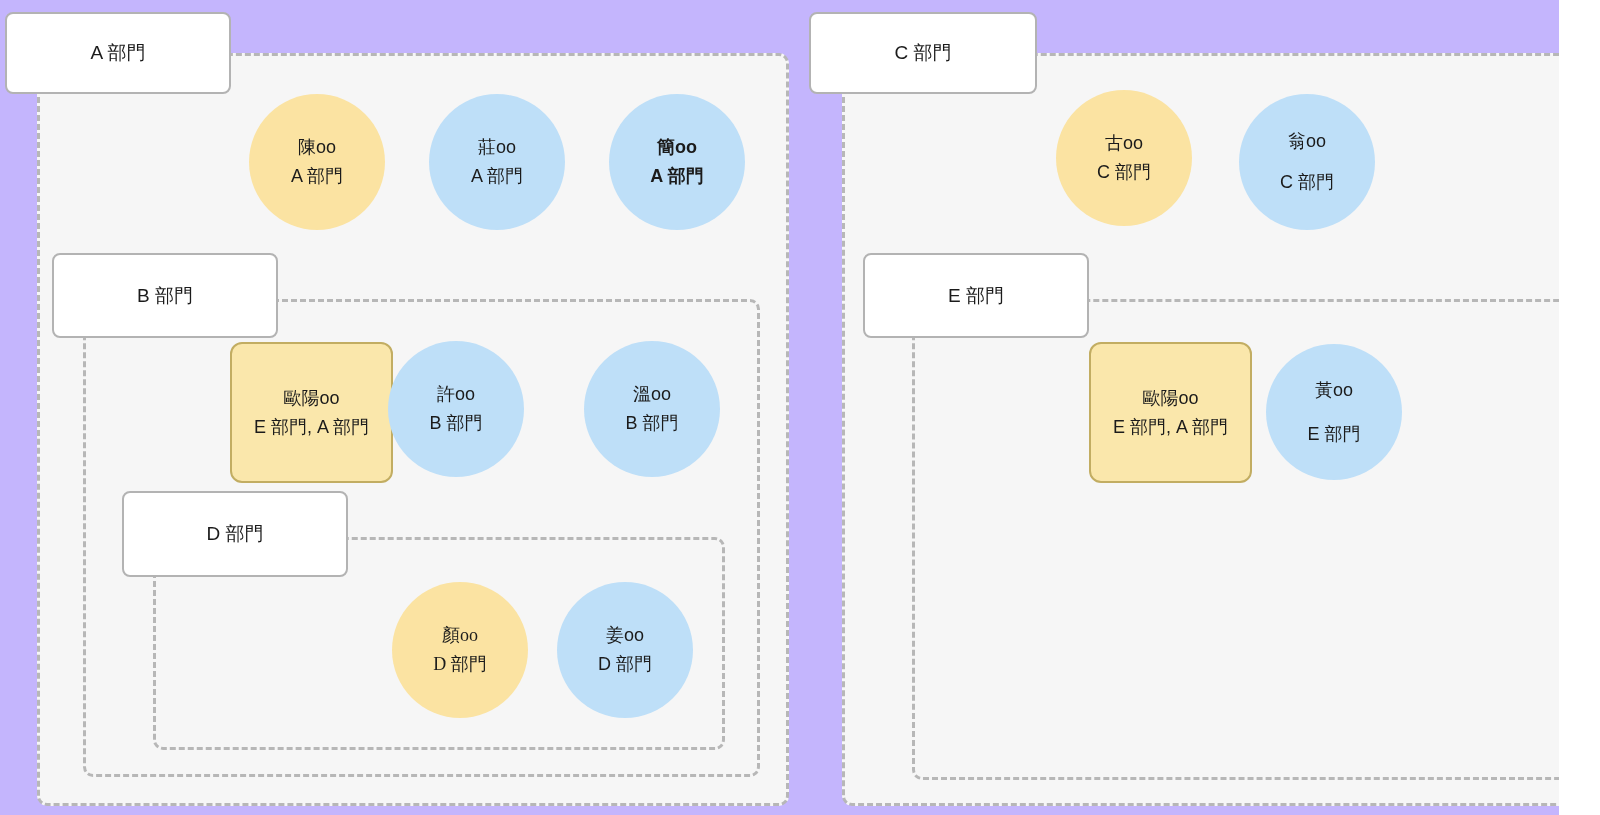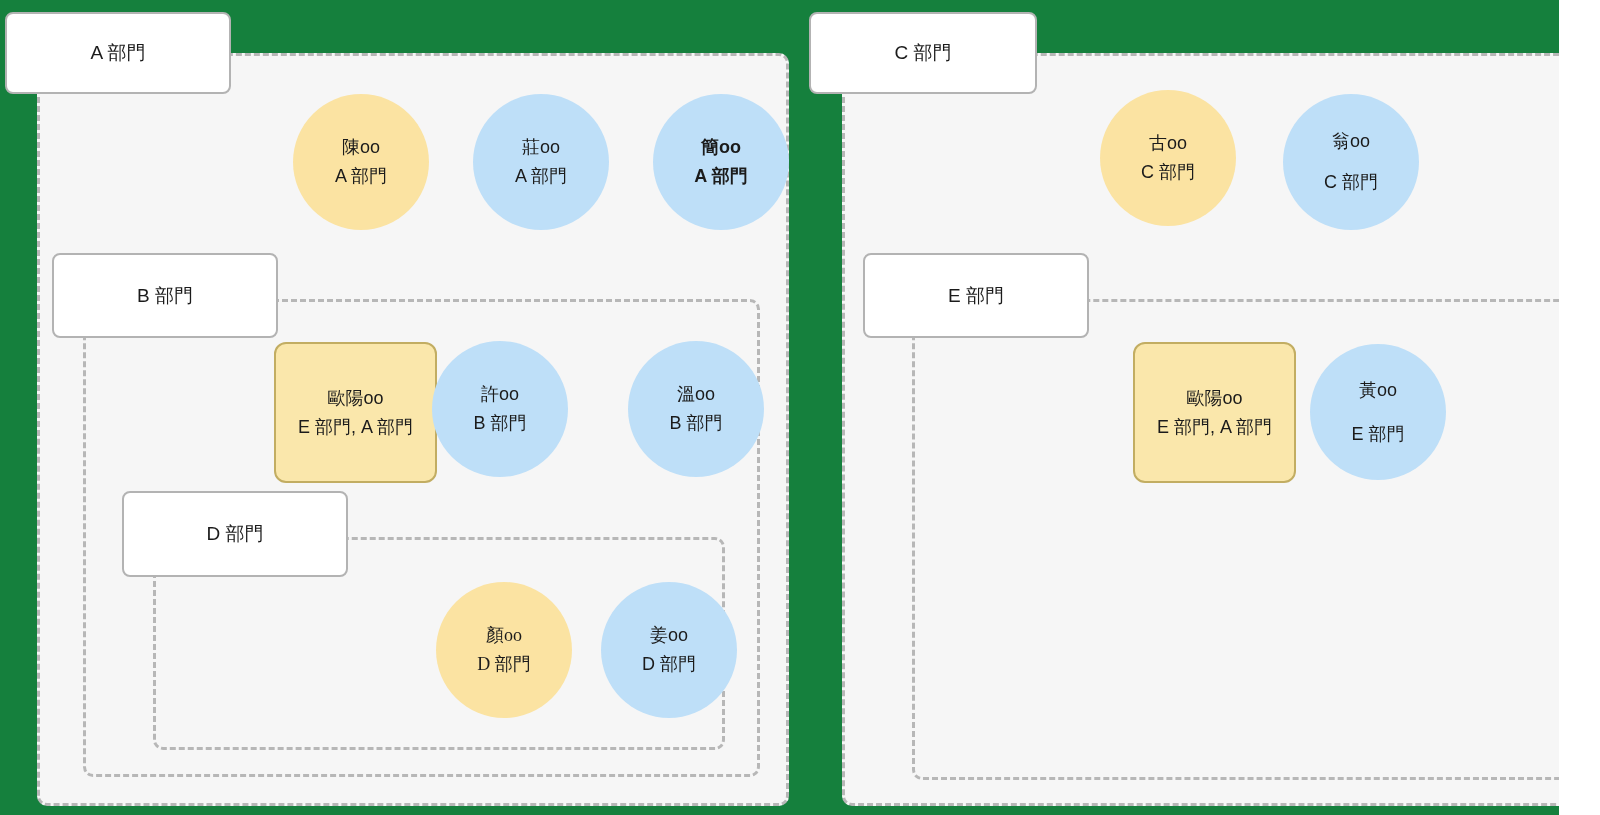--- a/index.html
+++ b/index.html
@@ -1,21 +1,21 @@
 <!DOCTYPE html>
 <html style="--container_fill: #f6f6f6; --container_border: #b7b7b7; --label_bg: #ffffff; --label_border: #b3b3b3; --member_yellow: #fbe3a2; --member_blue: #bedff8; --multi_fill: #fae7ab; --multi_border: #c2ad62; --text: #1b1b1b;"><head>
 <meta charset="utf-8">
 <style>
   html, body { margin: 0; padding: 0; background: #ffffff; }
   .stage {
     position: relative;
     width: 1559px;
     height: 815px;
     overflow: hidden;
-    background: #15803d;
+    background: #c4b5fd;
     font-family: "Liberation Sans", "DejaVu Sans", sans-serif;
     color: var(--text, #1b1b1b);
   }
   .dept-group { position: absolute; inset: 0; pointer-events: none; }
   .dept-group > * { pointer-events: auto; }
 
   .dept-container {
     position: absolute;
     box-sizing: border-box;
     background: var(--container_fill, #f6f6f6);
@@ -36,21 +36,20 @@
   .node {
     position: absolute;
     box-sizing: border-box;
     display: flex;
     flex-direction: column;
     align-items: center;
     justify-content: center;
     text-align: center;
     font-size: 18px;
     line-height: 29px;
-    margin-left: 44px;
   }
   .node.circle { width: 136px; height: 136px; border-radius: 50%; }
   .node.square { width: 163px; height: 141px; border-radius: 12px;
                  border: 2.5px solid var(--multi_border, #c2ad62); }
   .node.yellow { background: var(--member_yellow, #fbe3a2); }
   .node.blue   { background: var(--member_blue, #bedff8); }
   .node.square.yellow { background: var(--multi_fill, #fae7ab); }
 </style>
 </head>
 <body>

